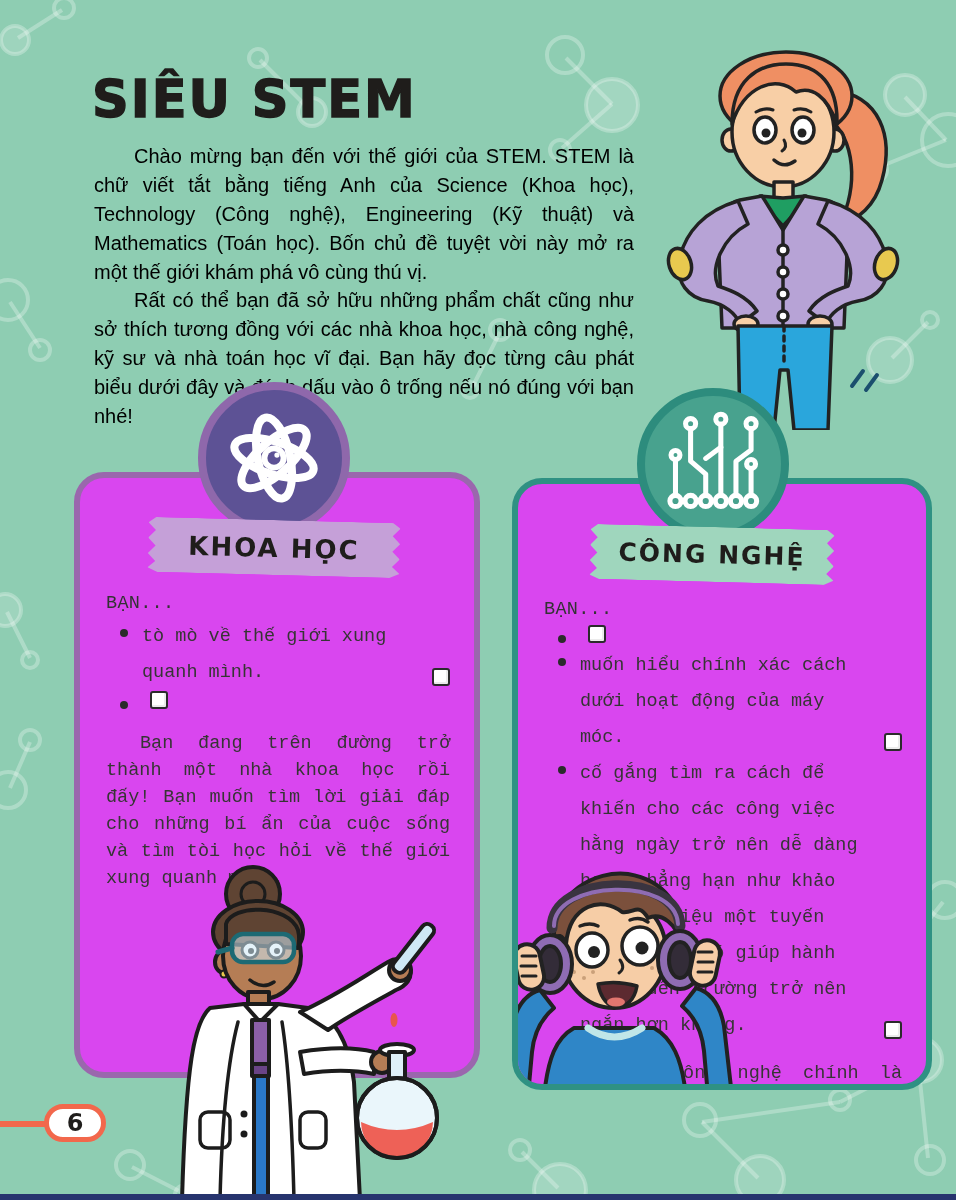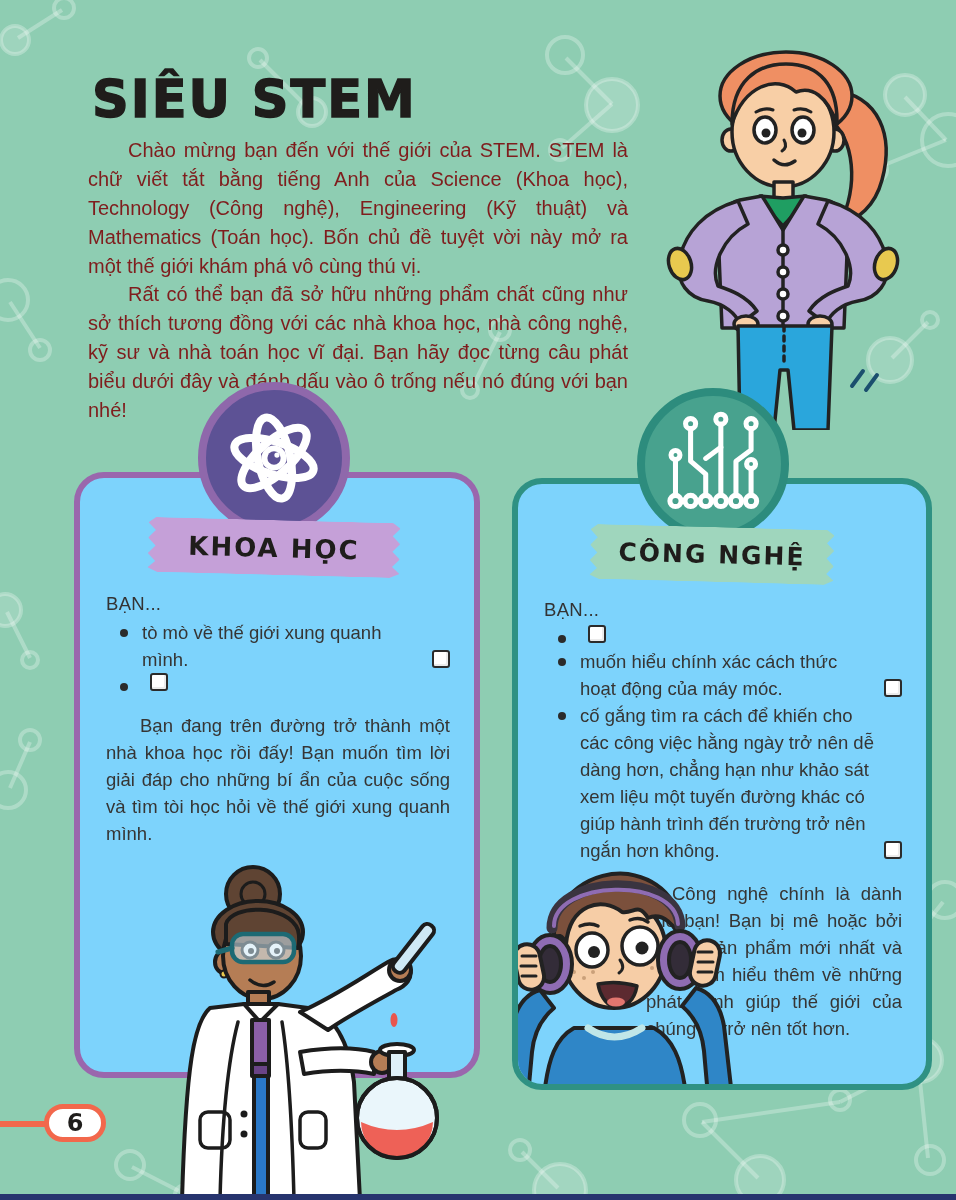--- a/index.html
+++ b/index.html
@@ -10,44 +10,45 @@
   }
   .bg-pattern{position:absolute;left:0;top:0;width:956px;height:1200px;z-index:0;}
 
   
   .title{
     position:absolute;left:84px;top:62px;width:560px;z-index:2;
     font-family:"DejaVu Sans",sans-serif;font-weight:bold;font-size:51px;
     letter-spacing:2px;color:#1f1d1b;-webkit-text-stroke:1.4px #1f1d1b;margin:8px;
   }
   .intro{
-    position:absolute;left:84px;z-index:2;width:540px;margin:4px;
-    font-size:20px;line-height:29px;color:#7f1d1d;text-align:justify;text-indent:40px;
+    position:absolute;left:84px;z-index:2;width:540px;margin:10px;
+    font-size:20px;line-height:29px;color:#000000;text-align:justify;text-indent:40px;
   }
   .intro-1{top:132px;}
   .intro-2{top:276px;}
 
   
   .card{
-    position:absolute;background:#7dd3fc;border-radius:30px;z-index:2;
+    position:absolute;background:#d946ef;border-radius:30px;z-index:2;
     box-sizing:border-box;
+    font-family:Liberation Mono, monospace;
   }
   .card-science{
     left:74px;top:472px;width:406px;height:606px;border:6px solid #9a67ad;
   }
   .card-tech{
     left:512px;top:478px;width:420px;height:612px;border:6px solid #2f9183;
     overflow:hidden;
   }
   .card-inner{padding:112px 24px 0 26px;}
   .lead{margin:0 0 2px 0;font-size:18.5px;line-height:27px;color:#333;letter-spacing:.3px;}
   .item{display:flex;}
   .dot-col{flex:0 0 36px;display:flex;justify-content:center;}
   .dot{width:8px;height:8px;border-radius:50%;background:#2b2b2b;margin-top:10px;}
-  .item-text{flex:1;font-size:18.5px;line-height:27px;color:#363534;}
+  .item-text{flex:1;font-size:18.5px;line-height:36px;color:#363534;}
   .cb-col{flex:0 0 26px;display:flex;align-items:flex-end;justify-content:flex-end;padding-bottom:5px;}
   .checkbox{width:14px;height:14px;border:2.5px solid #2b2b2b;border-radius:3px;background:#fff;box-shadow:inset -2px -2px 0 rgba(0,0,0,.08);}
   .closing{font-size:18.5px;line-height:27px;color:#363534;text-align:justify;text-indent:34px;margin:16px 0 0 0;}
   .closing-tech{margin-left:102px;text-indent:26px;}
 
   
   .badge{
     position:absolute;z-index:3;border-radius:50%;box-sizing:border-box;
     display:flex;align-items:center;justify-content:center;
   }
@@ -216,21 +217,21 @@
             <span class="dot"></span>
           </span>
         <span class="cb-col">
             <span class="checkbox"></span>
           </span>
       </div>
       <div class="item">
         <span class="dot-col">
             <span class="dot"></span>
           </span>
-        <span class="item-text">muốn hiểu chính xác cách thức hoạt động của máy móc.</span>
+        <span class="item-text">muốn hiểu chính xác cách dưới hoạt động của máy móc.</span>
         <span class="cb-col">
             <span class="checkbox"></span>
           </span>
       </div>
       <div class="item">
         <span class="dot-col">
             <span class="dot"></span>
           </span>
         <span class="item-text">cố gắng tìm ra cách để khiến cho các công việc hằng ngày trở nên dễ dàng hơn, chẳng hạn như khảo sát xem liệu một tuyến đường khác có giúp hành trình đến trường trở nên ngắn hơn không.</span>
         <span class="cb-col">

